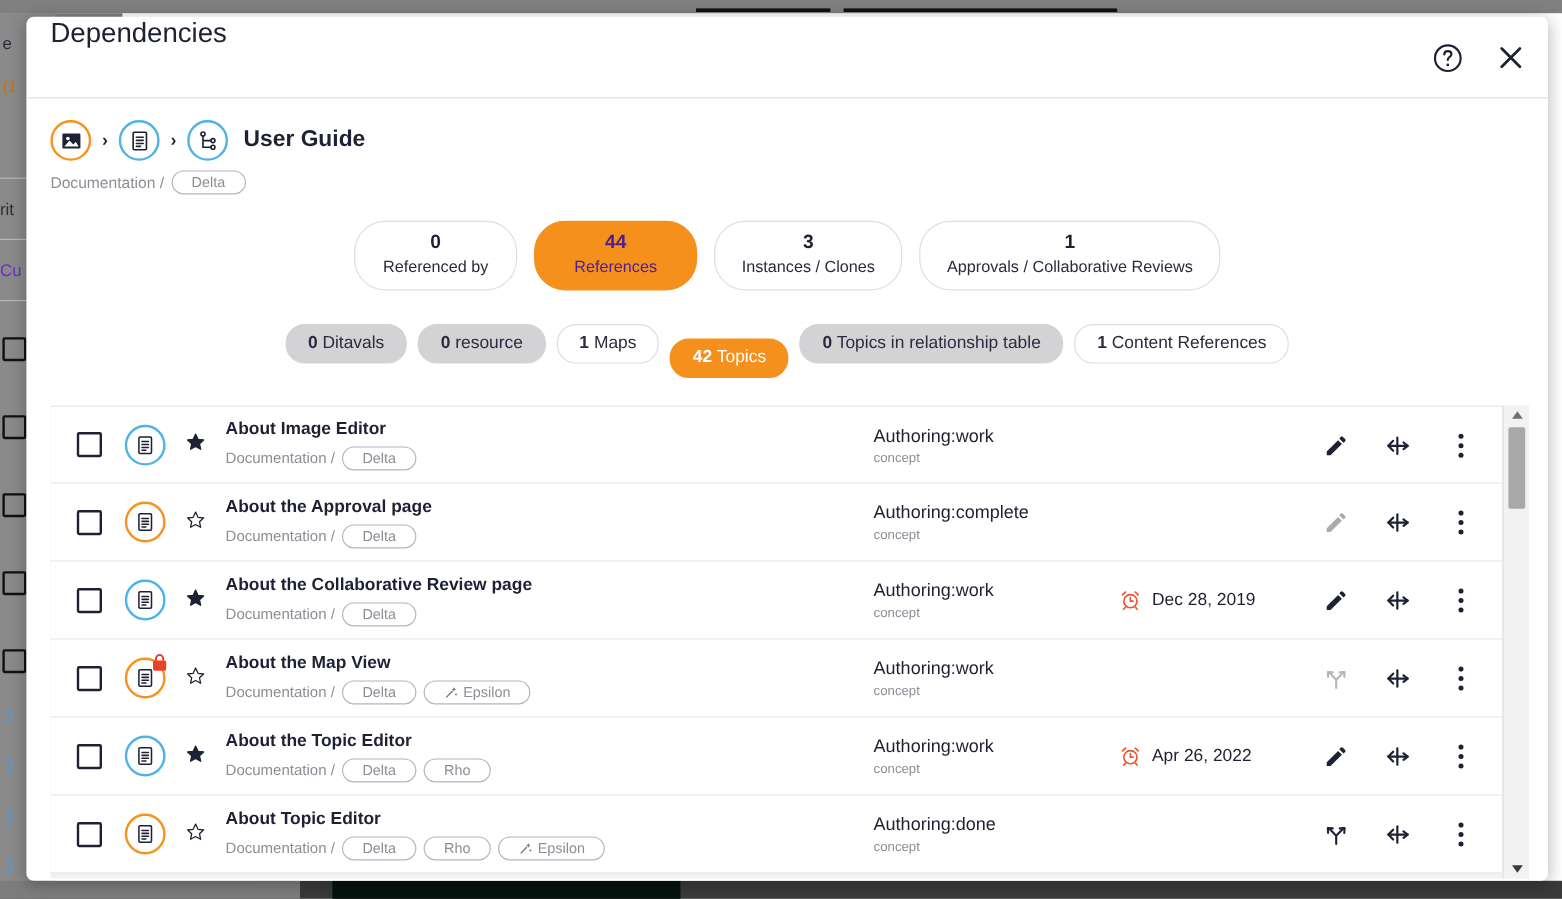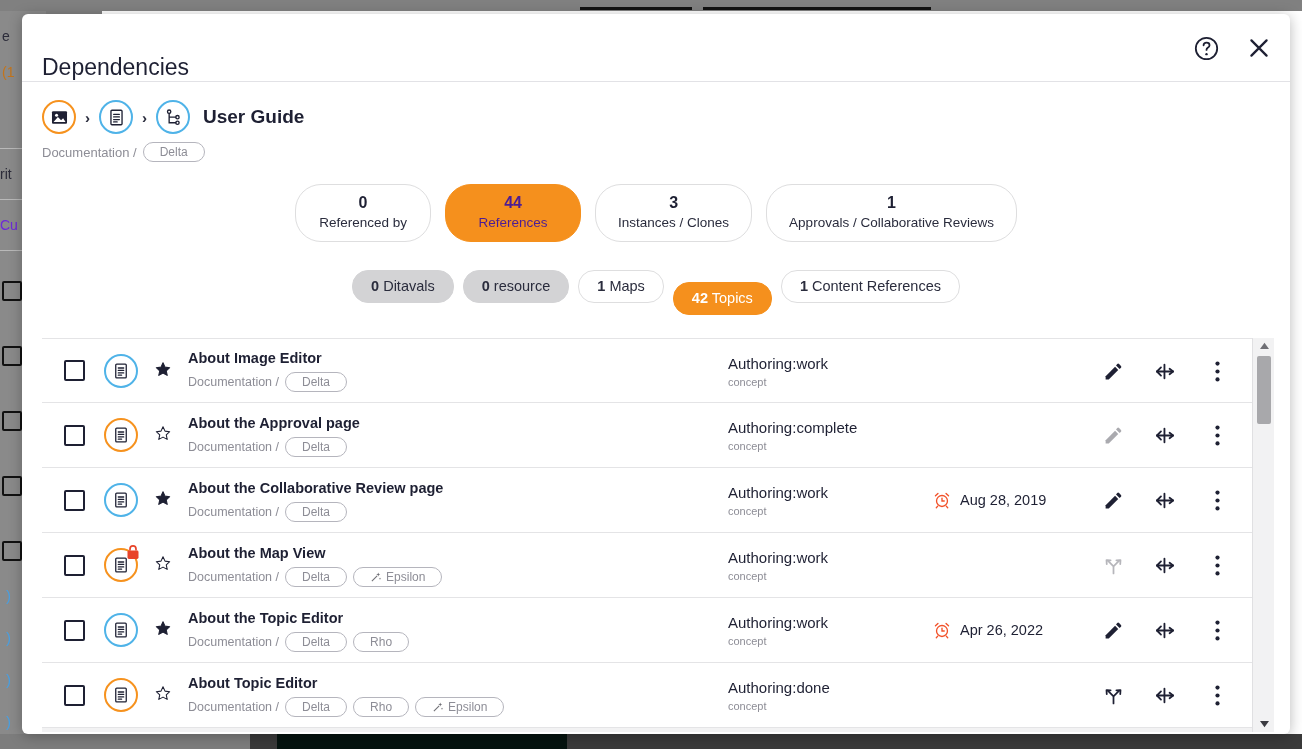--- a/index.html
+++ b/index.html
@@ -56,21 +56,21 @@
     border-radius: 6px;
     box-shadow: 0 2px 14px rgba(0,0,0,.28);
     overflow: hidden;
   }
 
   
   #modal-header {
     position: relative;
     height: 68px;
     border-bottom: 1px solid #e2e2e6;
-    display: flex; align-items: flex-end;
+    display: flex; align-items: flex-start;
   }
   #modal-title {
     margin-left: 20px;
     font-size: 23px;
     color: #1e2033;
     font-weight: 400;
   }
   #header-actions {
     position: absolute; right: 18px; top: 0; height: 68px;
     display: flex; align-items: center; gap: 26px;
@@ -336,20 +336,24 @@
       <span>resource</span>
     </div>
     <div class="chip">
       <b>1</b>
       <span>Maps</span>
     </div>
     <div class="chip orange">
       <b>42</b>
       <span>Topics</span>
     </div>
+    <div class="chip grey">
+      <b>0</b>
+      <span>Topics in relationship table</span>
+    </div>
     <div class="chip">
       <b>1</b>
       <span>Content References</span>
     </div>
   </div>
 
   <div id="table-wrap">
     <div id="table-rows">
         <div class="row">
           <div class="row-check"></div>
@@ -479,21 +483,21 @@
           </div>
           <div class="row-date">
             <span style="display: inline-flex;">
               <svg width="18" height="18" viewBox="0 0 24 24" fill="none" stroke="#f2522a" stroke-width="1.8" stroke-linecap="round">
                 <circle cx="12" cy="13.3" r="7.3"></circle>
                 <path d="M12 9.4 V13.3 H15"></path>
                 <path d="M3.3 6.3 L6.6 3.2 M20.7 6.3 L17.4 3.2"></path>
                 <path d="M6.3 20.2 L4.4 22.3 M17.7 20.2 L19.6 22.3"></path>
               </svg>
             </span>
-            <span>Aug 28, 2019</span>
+            <span>Dec 28, 2019</span>
           </div>
           <div class="row-actions">
             <span class="act">
               <svg width="21" height="21" viewBox="0 0 24 24" fill="#1e2033">
                 <path d="M3 17.4 L3 21 L6.6 21 L17.4 10.2 L13.8 6.6 Z"></path>
                 <path d="M20.5 5.6 L18.4 3.5 a1.5 1.5 0 0 0-2.1 0 L14.9 5 L19 9.1 L20.5 7.6 a1.45 1.45 0 0 0 0-2Z"></path>
               </svg>
             </span>
             <span class="act">
               <svg width="25" height="25" viewBox="0 0 24 24" fill="none" stroke="#1e2033" stroke-width="2" stroke-linecap="round" stroke-linejoin="round">

